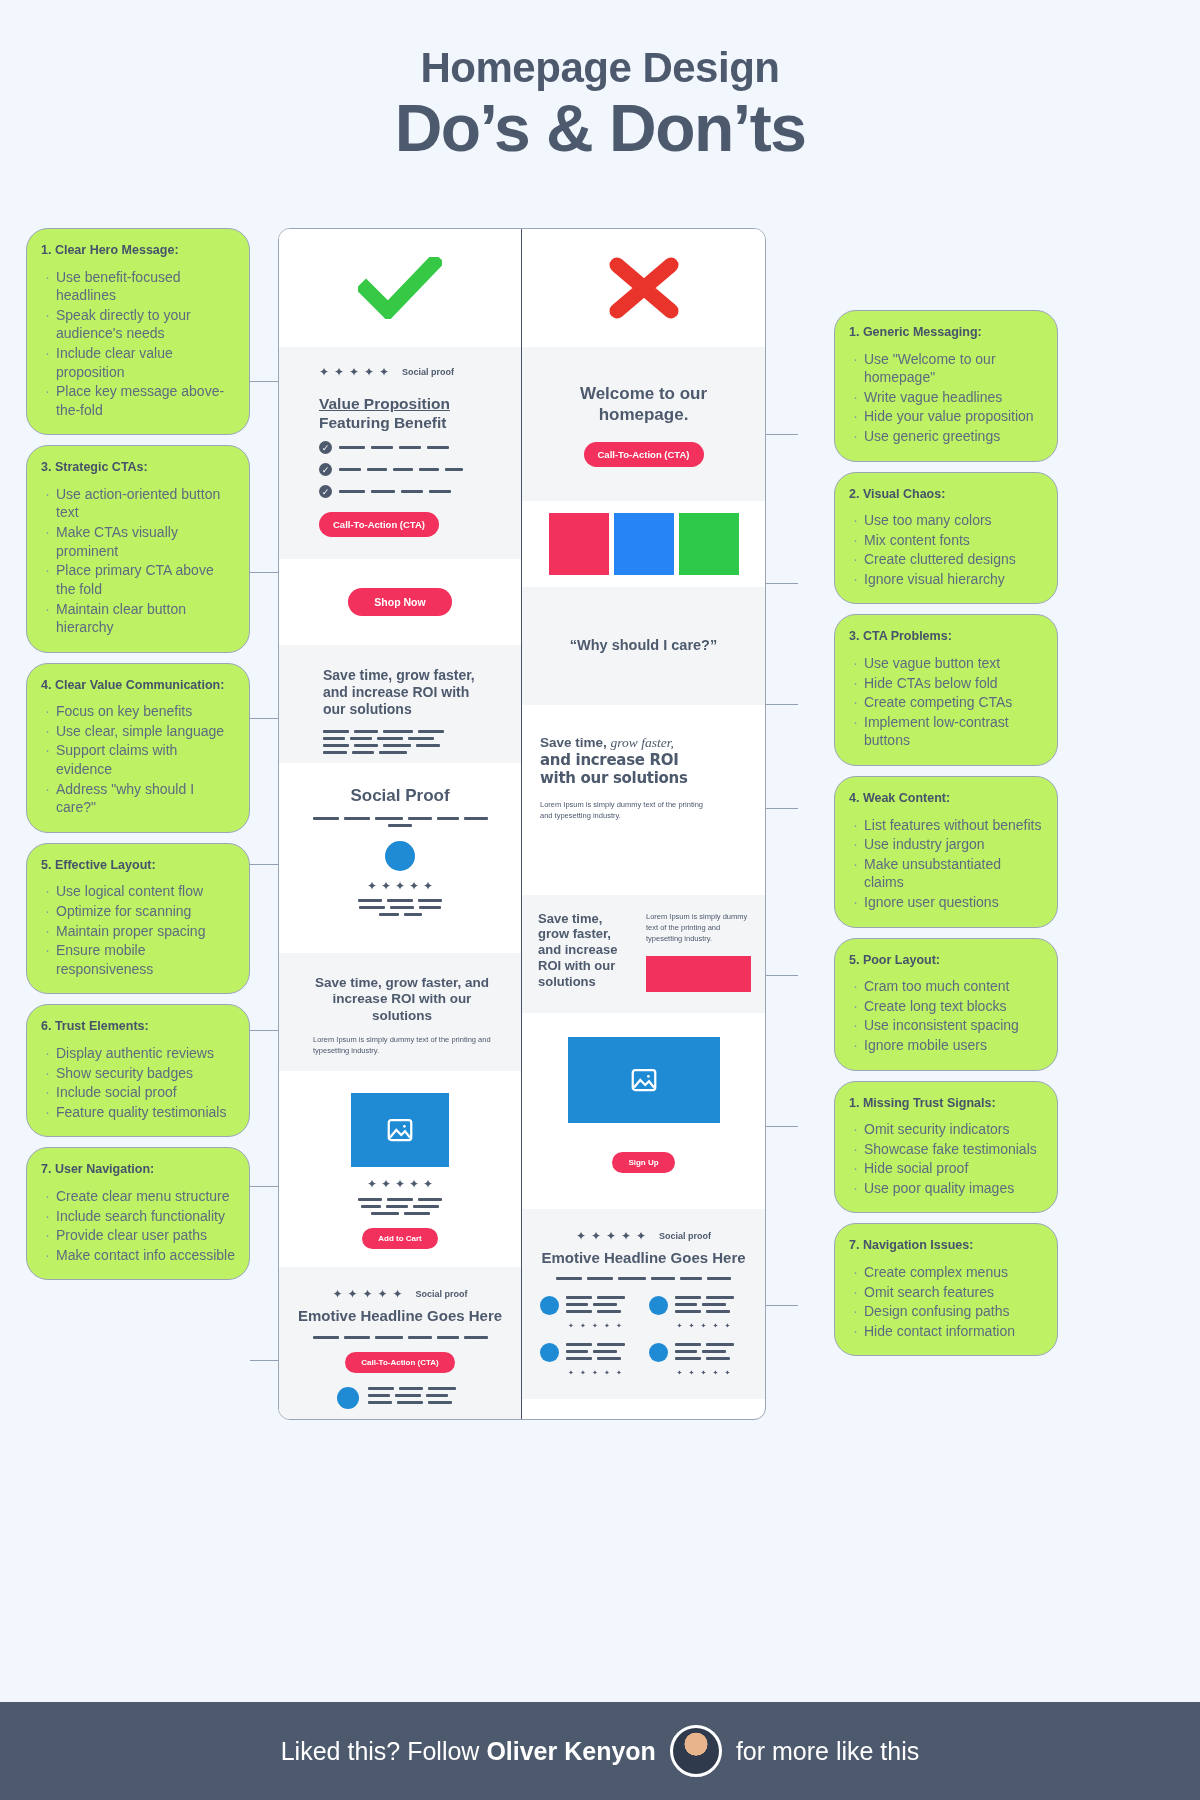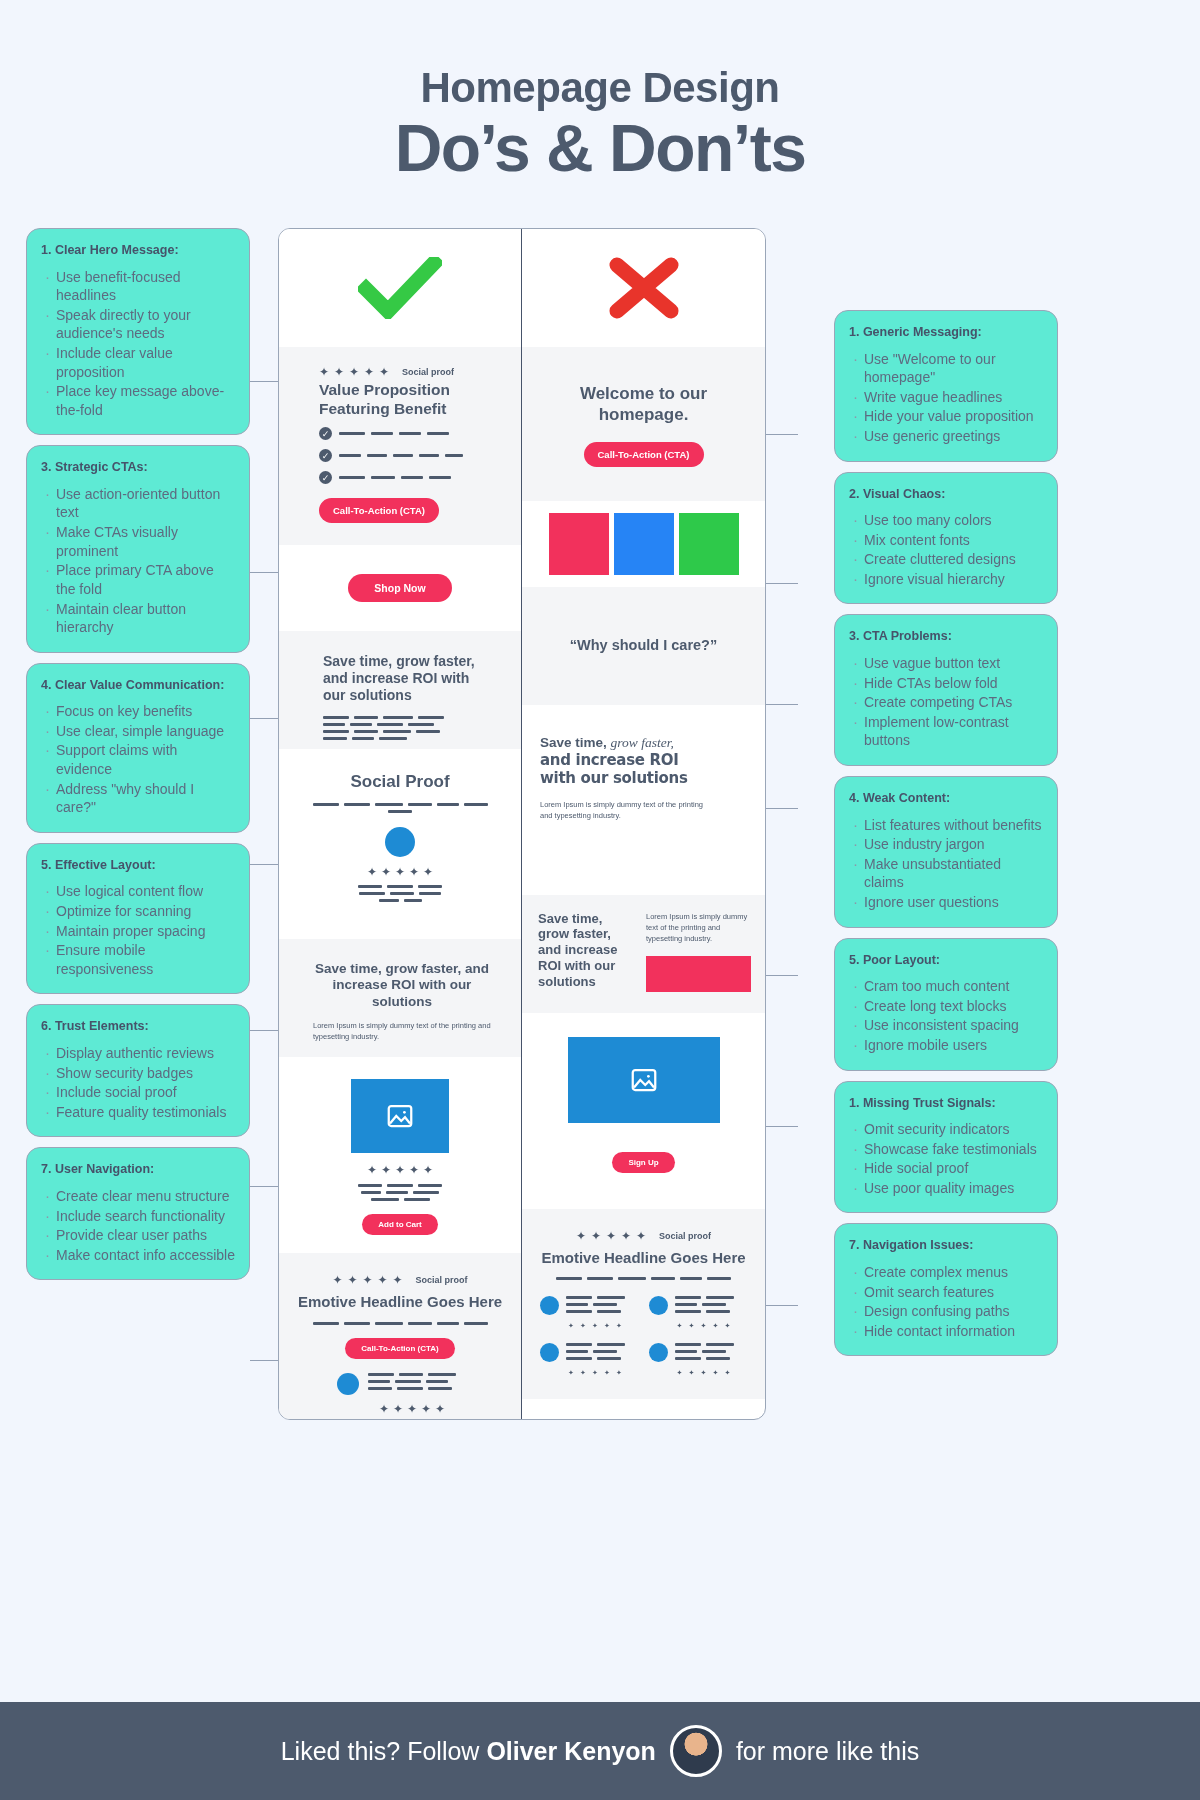--- a/index.html
+++ b/index.html
@@ -6,39 +6,39 @@
   html, body {
     width: 1200px; height: 1800px;
     background: #f2f6fd;
     font-family: "Liberation Sans", sans-serif;
     color: #4a5568;
     overflow: hidden;
   }
   .page { position: relative; width: 1200px; height: 1800px; }
 
   
-  .title-wrap { text-align: center; padding-top: 64px; }
+  .title-wrap { text-align: center; padding-top: 44px; }
   .title-top {
     font-size: 42px; font-weight: bold; color: #4d5a6d;
     letter-spacing: -0.5px;
   }
   .title-main {
     font-size: 66px; font-weight: bold; color: #4d5a6d;
     letter-spacing: -1.5px; margin-top: 2px; line-height: 1.05;
   }
 
   
   .side-col { position: absolute; width: 224px; }
   .side-col.left { left: 26px; top: 228px; }
   .side-col.right { left: 834px; top: 310px; }
 
   .card {
-    background: #5eead4;
+    background: #bef264;
     border: 1px solid #9aa6b8;
-    border-radius: 14px;
+    border-radius: 22px;
     padding: 13px 14px 14px 14px;
     margin-bottom: 10px;
   }
   .card-title {
     font-size: 12.5px; font-weight: bold; color: #46536a;
     line-height: 1.32; margin-bottom: 9px;
   }
   .card ul { list-style: none; }
   .card li {
     position: relative;
@@ -310,21 +310,21 @@
 
       <div class="band grey" style="padding:20px 22px 22px 40px;">
         <div class="stars">
           <span class="star">✦</span>
           <span class="star">✦</span>
           <span class="star">✦</span>
           <span class="star">✦</span>
           <span class="star">✦</span>
           <span class="social-lbl">Social proof</span>
         </div>
-        <div class="hl-bold" style="margin-top:4px;">Value Proposition</div>
+        <div class="hl-bold" style="margin-top:18px;text-decoration:underline;">Value Proposition</div>
         <div class="hl-bold">Featuring Benefit</div>
 
         <div class="ck-row">
           <span class="ck-badge">✓</span>
           <span class="dashes">
             <span class="dash" style="width:26px"></span>
               <span class="dash" style="width:22px"></span>
               <span class="dash" style="width:22px"></span>
               <span class="dash" style="width:22px"></span>
           </span>

